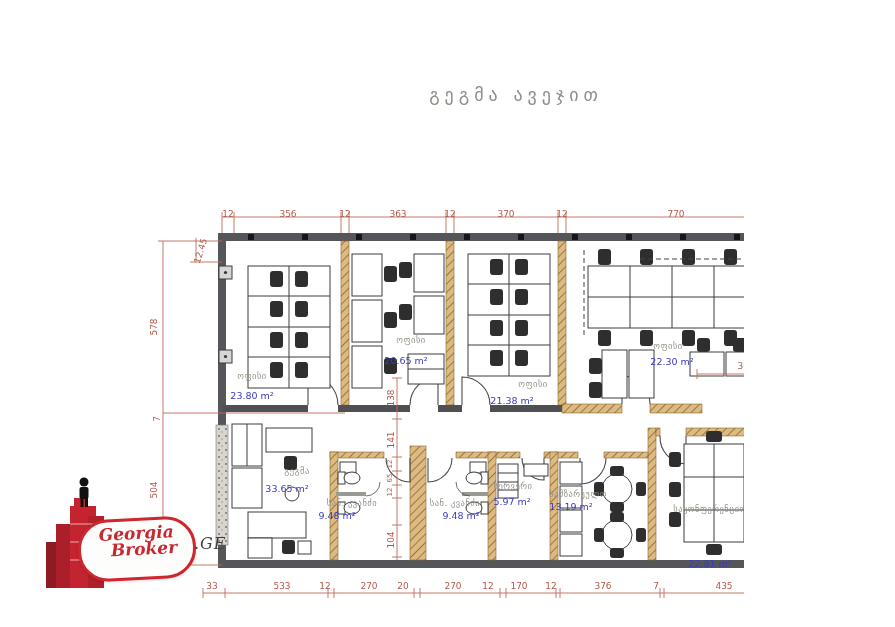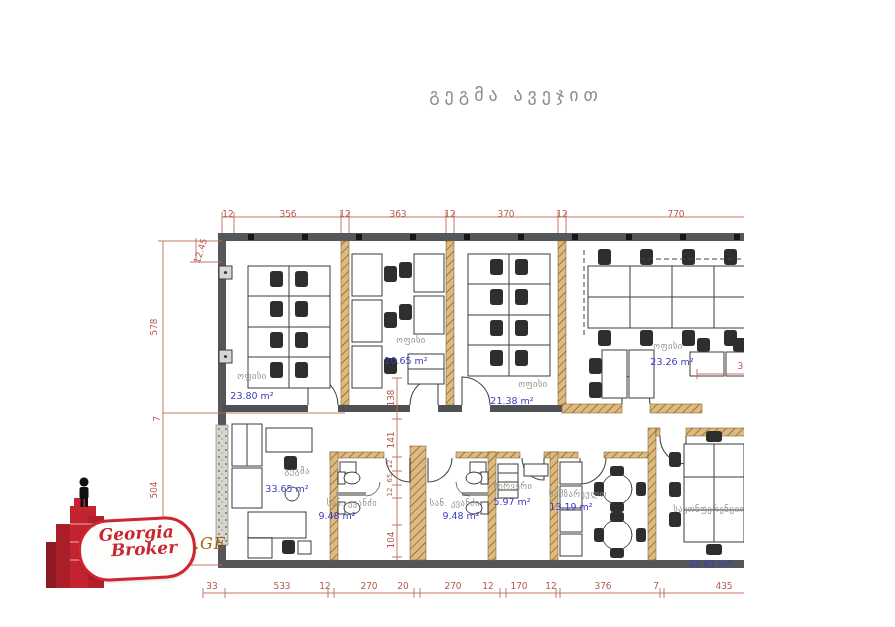--- a/index.html
+++ b/index.html
@@ -17,21 +17,21 @@
   
   .logo{position:absolute;left:40px;top:472px;width:210px;height:125px;}
   .logo-pill{position:absolute;left:38px;top:46px;width:112px;height:52px;
              background:#fdfdfb;border:3px solid #cf2630;border-radius:30px;
              transform:rotate(-3deg);text-align:center;padding-top:4px;
              box-shadow:0 1px 3px rgba(0,0,0,.15);}
   .logo-line{font-family:"DejaVu Serif",serif;font-style:italic;font-weight:bold;
              font-size:17px;color:#c92630;line-height:1.05;}
   .logo-line.l2{margin-left:14px;margin-top:-2px;}
   .logo-ge{position:absolute;left:154px;top:62px;font-family:"DejaVu Serif",serif;
-           font-style:italic;font-size:16px;color:#a16207;letter-spacing:1px;}
+           font-style:italic;font-size:16px;color:#404040;letter-spacing:1px;}
 </style>
 </head>
 <body>
 
 <div class="stage">
 
   <svg class="plan" width="895" height="627" viewBox="0 0 895 627">
     <defs>
       <pattern id="hatch" width="6" height="6" patternUnits="userSpaceOnUse" patternTransform="rotate(45)">
         <rect width="6" height="6" fill="#ddbb80"></rect>
@@ -384,21 +384,21 @@
   <span class="lbl dim rot" style="left:391px;top:540px;">104</span>
   <span class="lbl dim" style="left:746px;top:366px;text-align:center;">300</span>
 
   <span class="lbl rname" style="left:252px;top:376px;">ოფისი</span>
   <span class="lbl rarea" style="left:252px;top:396px;">23.80 m²</span>
   <span class="lbl rname" style="left:411px;top:340px;">ოფისი</span>
   <span class="lbl rarea" style="left:406px;top:361px;">20.65 m²</span>
   <span class="lbl rname" style="left:533px;top:384px;">ოფისი</span>
   <span class="lbl rarea" style="left:512px;top:401px;">21.38 m²</span>
   <span class="lbl rname" style="left:668px;top:346px;">ოფისი</span>
-  <span class="lbl rarea" style="left:672px;top:362px;">23.26 m²</span>
+  <span class="lbl rarea" style="left:672px;top:362px;">22.30 m²</span>
   <span class="lbl rname" style="left:297px;top:471px;">გეგმა</span>
   <span class="lbl rarea" style="left:287px;top:489px;">33.65 m²</span>
   <span class="lbl rname" style="left:352px;top:503px;">სან. კვანძი</span>
   <span class="lbl rarea" style="left:337px;top:516px;">9.48 m²</span>
   <span class="lbl rname" style="left:455px;top:503px;">სან. კვანძი</span>
   <span class="lbl rarea" style="left:461px;top:516px;">9.48 m²</span>
   <span class="lbl rname" style="left:513px;top:486px;">სერვერი</span>
   <span class="lbl rarea" style="left:512px;top:502px;">5.97 m²</span>
   <span class="lbl rname" style="left:578px;top:494px;text-align:right;">სამზარეულო</span>
   <span class="lbl rarea" style="left:571px;top:507px;">13.19 m²</span>

